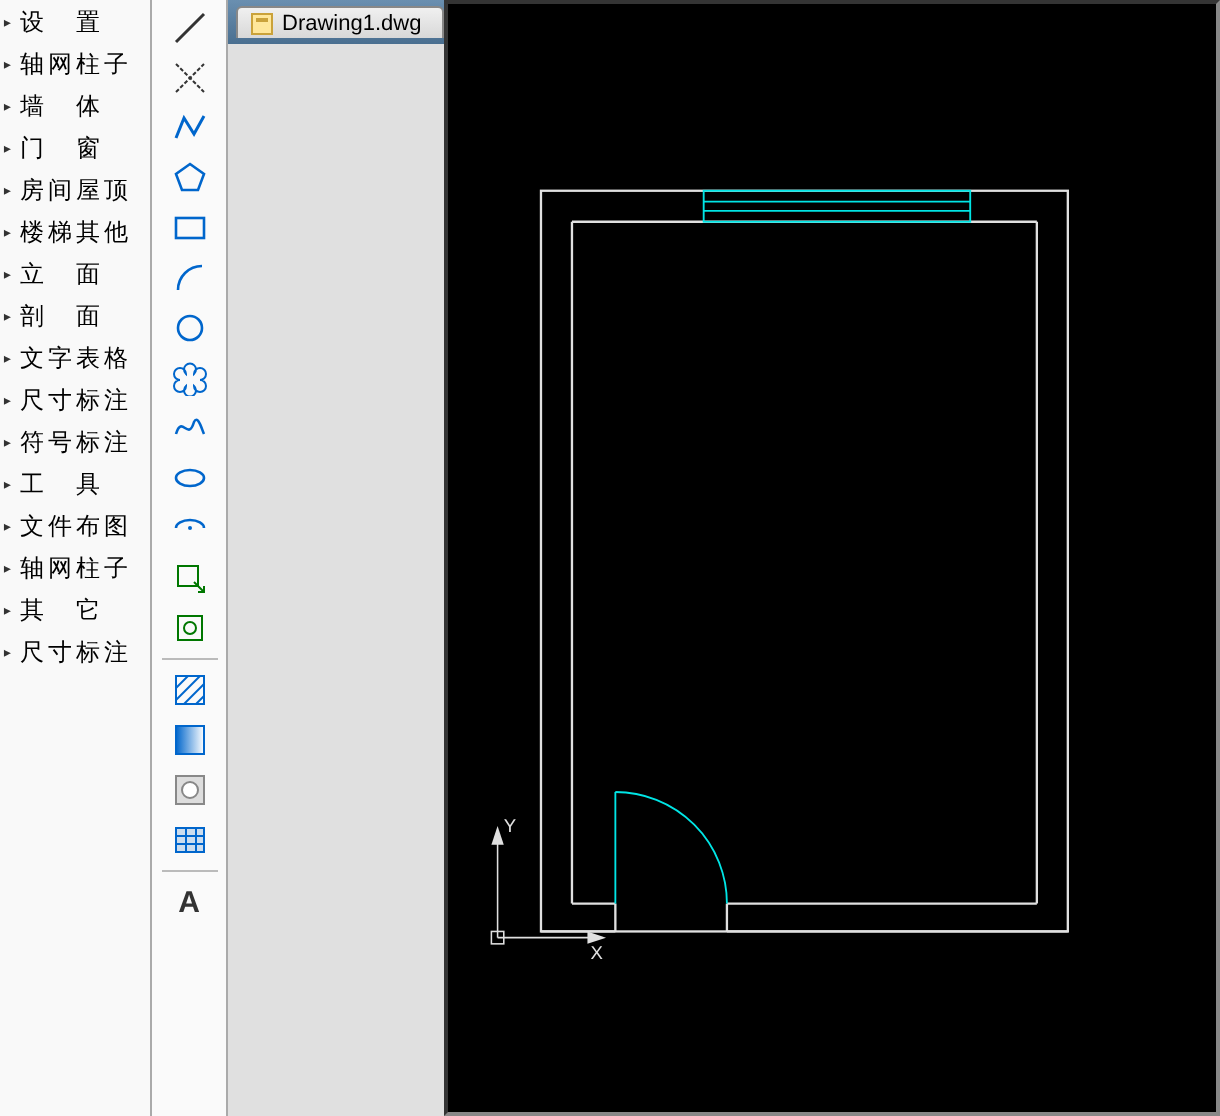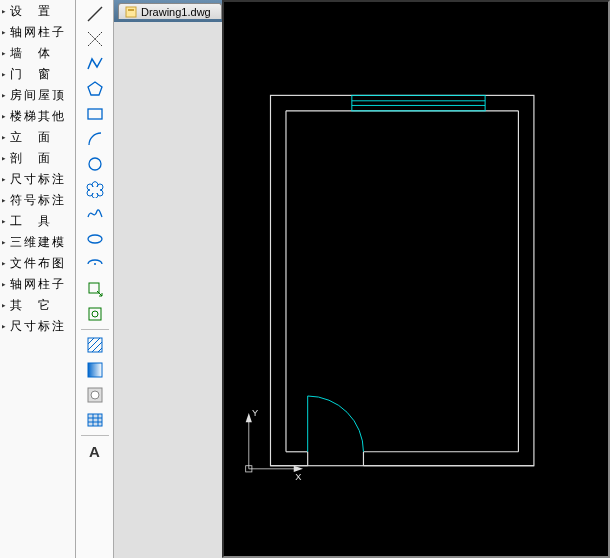--- a/index.html
+++ b/index.html
@@ -107,24 +107,24 @@
 
 <div class="menu-panel">
   <div class="menu-item">设　置</div>
   <div class="menu-item">轴网柱子</div>
   <div class="menu-item">墙　体</div>
   <div class="menu-item">门　窗</div>
   <div class="menu-item">房间屋顶</div>
   <div class="menu-item">楼梯其他</div>
   <div class="menu-item">立　面</div>
   <div class="menu-item">剖　面</div>
+  <div class="menu-item">文字表格</div>
   <div class="menu-item">尺寸标注</div>
   <div class="menu-item">符号标注</div>
   <div class="menu-item">工　具</div>
-  <div class="menu-item">三维建模</div>
   <div class="menu-item">文件布图</div>
   <div class="menu-item">轴网柱子</div>
   <div class="menu-item">其　它</div>
   <div class="menu-item">尺寸标注</div>
 </div>
 
 <div class="tool-panel">
   <div class="tool-btn">
       <svg width="18" height="18">
         <line x1="2" y1="16" x2="16" y2="2" stroke="#333" stroke-width="1.5"></line>

